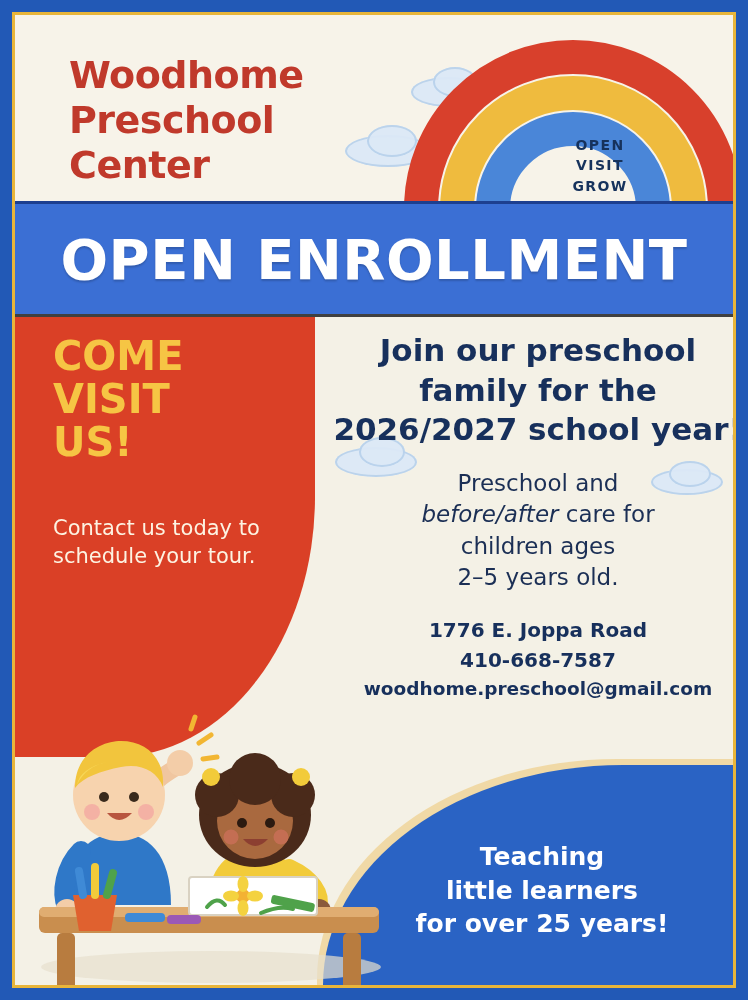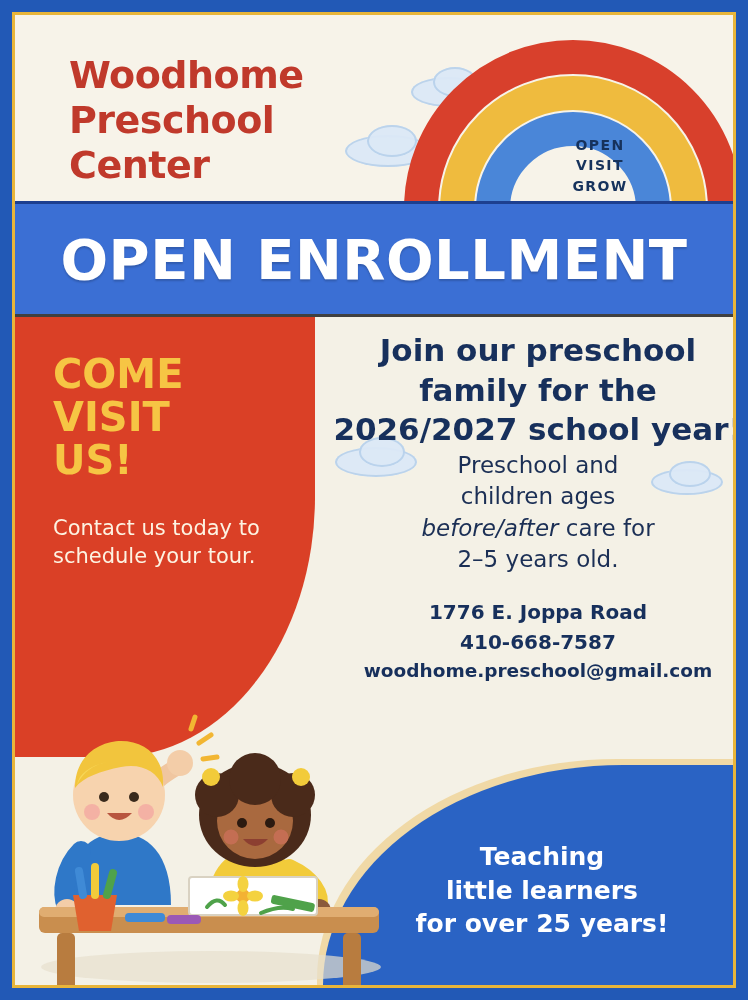--- a/index.html
+++ b/index.html
@@ -106,21 +106,21 @@
     left: 0;
     top: 0;
     width: 300px;
     height: 440px;
     background: #da4026;
     border-bottom-right-radius: 200px 260px;
   }
   .come-visit {
     position: absolute;
     left: 38px;
-    top: 36px;
+    top: 18px;
     color: #f6c544;
     font-size: 40px;
     line-height: 1.08;
     font-weight: bold;
   }
   .contact-sub {
     position: absolute;
     left: 38px;
     top: 198px;
     color: #fdf3e2;
@@ -138,20 +138,21 @@
     text-align: center;
     color: #1b2f55;
   }
   .join-head {
     font-size: 31px;
     font-weight: bold;
     line-height: 1.28;
     color: #17305c;
   }
   .desc {
+    margin-top: 18px;
     font-size: 23px;
     line-height: 1.36;
     color: #1b2f55;
   }
   .desc em { font-style: italic; }
   .contact-block {
     margin-top: 22px;
     font-size: 20px;
     font-weight: bold;
     line-height: 1.5;
@@ -257,24 +258,24 @@
 
       <div class="cloud" style="left:320px; top:130px; width:82px; height:30px;"></div>
       <div class="cloud" style="left:344px; top:120px; width:46px; height:30px;"></div>
       <div class="cloud" style="left:636px; top:152px; width:72px; height:26px;"></div>
       <div class="cloud" style="left:654px; top:144px; width:42px; height:26px;"></div>
 
       <div class="right-col">
         <div class="join-head">Join our preschool family for the 2026/2027 school year!</div>
         <div class="desc">
           <div>Preschool and</div>
-          <div>children ages</div>
           <div>
             <em>before/after</em><span> care for</span>
           </div>
+          <div>children ages</div>
           <div>2–5 years old.</div>
         </div>
         <div class="contact-block">
           <div>1776 E. Joppa Road</div>
           <div>410-668-7587</div>
           <div class="email">woodhome.preschool@gmail.com</div>
         </div>
       </div>
 
       <div class="swoosh"></div>

